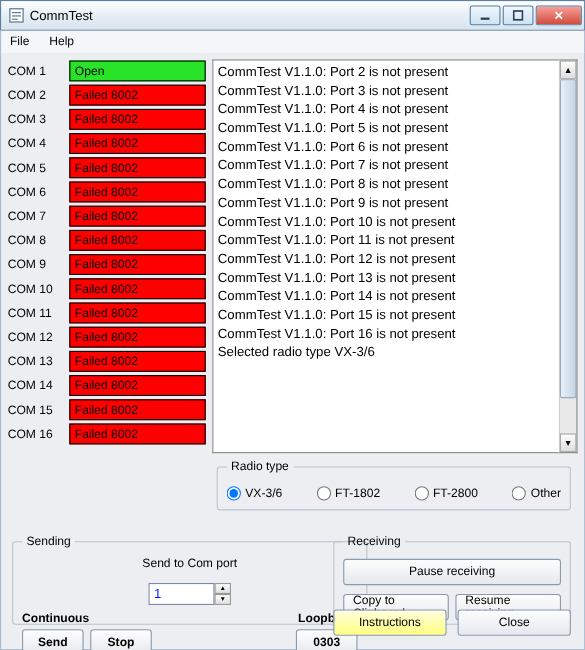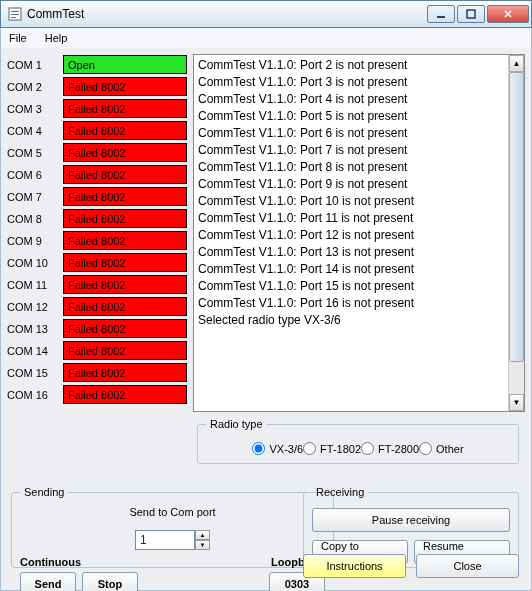--- a/index.html
+++ b/index.html
@@ -32,21 +32,21 @@
 .vscroll { width: 17px; background: #e9e9e9; border: 1px solid #888; border-left: 1px solid #ccc; display: flex; flex-direction: column; }
 .log-container { display: flex; flex: 1; }
 .sbtn { height: 17px; background: linear-gradient(#fdfdfd,#dedede); border: 1px solid #aaa; display: flex; align-items: center; justify-content: center; font-size: 8px; cursor: pointer; }
 .strack { flex: 1; position: relative; }
 .sthumb { position: absolute; left: 0; right: 0; top: 0; height: 90%; background: linear-gradient(to right,#e8eef5,#c6d6e8); border: 1px solid #9ab; border-radius: 2px; }
 
 fieldset { border: 1px solid #b8c4d0; border-radius: 3px; padding: 8px; font-size: 11px; }
 legend { padding: 0 4px; }
 
 .radio-group { position: absolute; left: 196px; right: 12px; top: 370px; height: 46px; }
-.radio-row { display: flex; justify-content: center; align-items: center; padding-top: 4px; }
+.radio-row { display: flex; justify-content: space-between; align-items: center; padding-top: 4px; }
 .radio-item { display: flex; align-items: center; gap: 4px; cursor: pointer; }
 .radio-item input { cursor: pointer; }
 
 .sending { position: absolute; left: 10px; top: 438px; width: 323px; height: 82px; }
 .sending-row1 { display: flex; align-items: center; gap: 6px; margin-bottom: 6px; flex-direction: column; }
 .spin { display: inline-flex; align-items: center; }
 .spin input { width: 60px; height: 20px; border: 1px solid #7a8aa0; background: #fff; color: #0018ff; padding: 2px 4px; font-size: 12px; }
 .spin-btns { display: flex; flex-direction: column; }
 .spin-btns div { width: 15px; height: 10px; background: linear-gradient(#fdfdfd,#dedede); border: 1px solid #999; font-size: 6px; display: flex; align-items: center; justify-content: center; cursor: pointer; }
 .sending-row2 { display: flex; gap: 6px; align-items: flex-end; font-weight: bold; }

